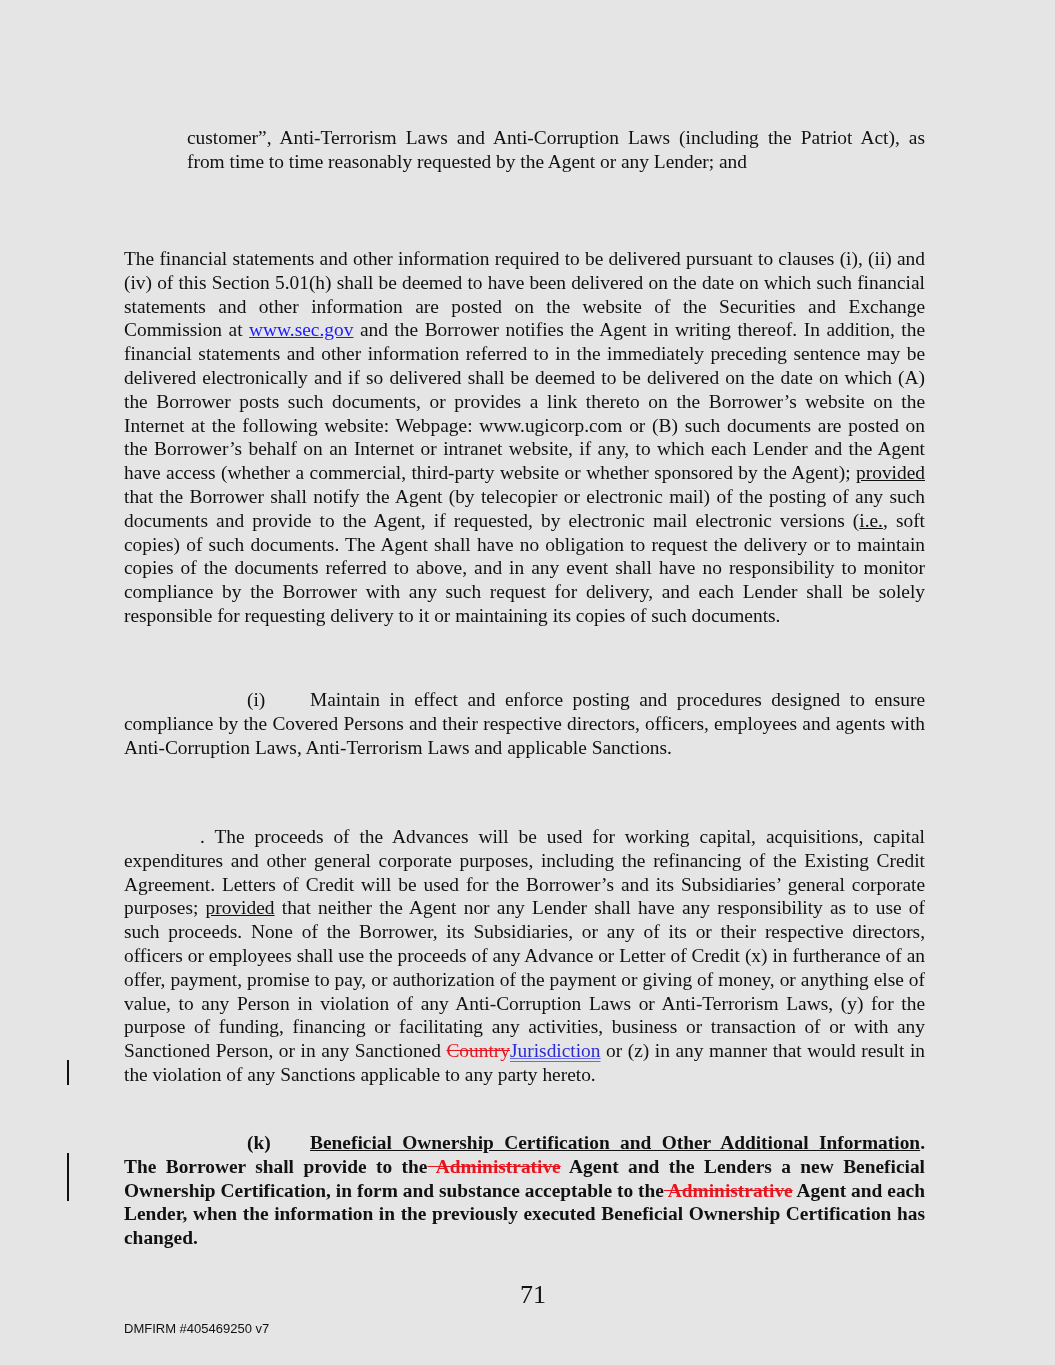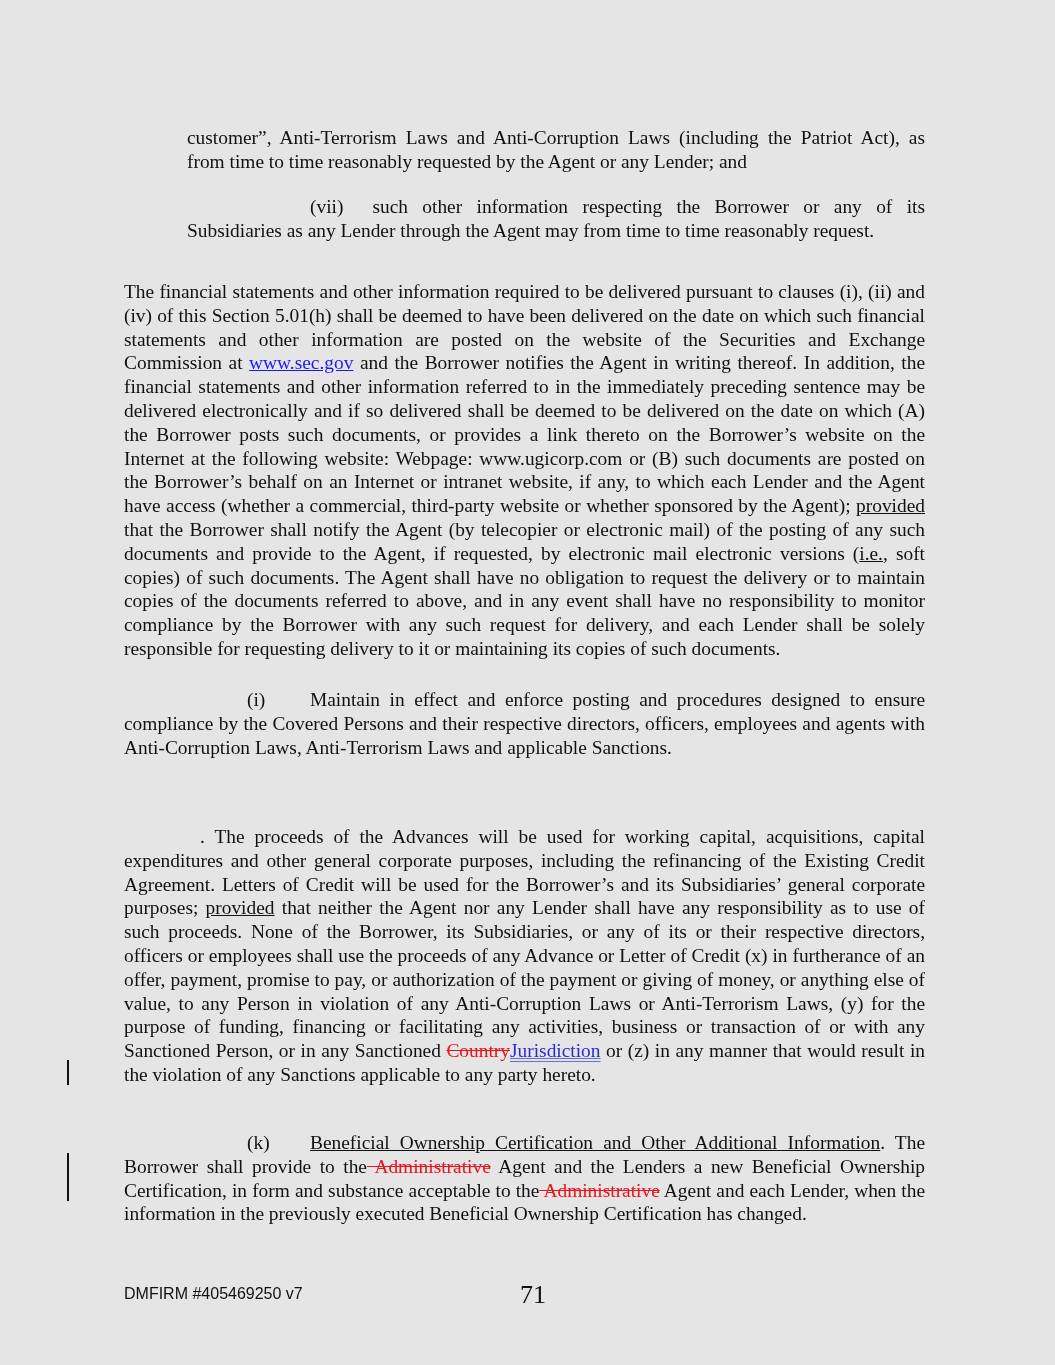--- a/index.html
+++ b/index.html
@@ -11,50 +11,47 @@
   .p-full { left: 124px; width: 801px; }
   .u { text-decoration: underline; }
   .link { color: #1a1aff; text-decoration: underline; }
   .del { color: #e8141e; text-decoration: line-through; }
   .ins { color: #2b2bd6; text-decoration: underline double; text-decoration-color: #6b6be0; }
   .tab-vii { display: inline-block; width: 123px; }
   .tab-gap { display: inline-block; width: 29px; }
   .tab-sub { display: inline-block; width: 123px; }
   .lbl { display: inline-block; }
   .change-bar { position: absolute; left: 67px; width: 2px; background: #111; }
-  .footer-id { position: absolute; left: 124px; top: 1285px; font-family: "Liberation Sans", sans-serif; font-size: 16px; color: #111; }
+  .footer-id { position: absolute; left: 124px; top: 1321px; font-family: "Liberation Sans", sans-serif; font-size: 13px; color: #111; }
   .page-num { position: absolute; left: 520px; top: 1280px; font-family: "Liberation Serif", serif; font-size: 26px; color: #111; }
 </style>
 </head>
 <body>
 
 <div class="page">
 
   <p class="para p-indented text" style="top:126px;">
     <span>customer”, Anti-Terrorism Laws and Anti-Corruption Laws (including the Patriot Act), as from time to time reasonably requested by the Agent or any Lender; and</span>
   </p>
 
-  <p class="para p-indented text" style="top:195px;">
-    <span class="tab-vii"></span><span class="lbl">(vii)</span><span class="tab-gap"></span><span>such other information respecting the Borrower or any of its Subsidiaries as any Lender through the Agent may from time to time reasonably request.</span>
-  </p>
 
-  <p class="para p-full text" style="top:280px;">
+  <p class="para p-full text" style="top:247px;">
     <span>The financial statements and other information required to be delivered pursuant to clauses (i), (ii) and (iv) of this Section 5.01(h) shall be deemed to have been delivered on the date on which such financial statements and other information are posted on the website of the Securities and Exchange Commission at </span><span class="link">www.sec.gov</span><span> and the Borrower notifies the Agent in writing thereof. In addition, the financial statements and other information referred to in the immediately preceding sentence may be delivered electronically and if so delivered shall be deemed to be delivered on the date on which (A) the Borrower posts such documents, or provides a link thereto on the Borrower’s website on the Internet at the following website: Webpage: www.ugicorp.com or (B) such documents are posted on the Borrower’s behalf on an Internet or intranet website, if any, to which each Lender and the Agent have access (whether a commercial, third-party website or whether sponsored by the Agent); </span><span class="u">provided</span><span> that the Borrower shall notify the Agent (by telecopier or electronic mail) of the posting of any such documents and provide to the Agent, if requested, by electronic mail electronic versions (</span><span class="u">i.e.</span><span>, soft copies) of such documents.  The Agent shall have no obligation to request the delivery or to maintain copies of the documents referred to above, and in any event shall have no responsibility to monitor compliance by the Borrower with any such request for delivery, and each Lender shall be solely responsible for requesting delivery to it or maintaining its copies of such documents.</span>
   </p>
 
   <p class="para p-full text" style="top:688px;">
     <span class="tab-sub"></span><span class="lbl" style="width:63px;">(i)</span><span>Maintain in effect and enforce posting and procedures designed to ensure compliance by the Covered Persons and their respective directors, officers, employees and agents with Anti-Corruption Laws, Anti-Terrorism Laws and applicable Sanctions.</span>
   </p>
 
 
   <p class="para p-full text" style="top:825px;">
     <span style="display:inline-block;width:76px;"></span><span>.  The proceeds of the Advances will be used for working capital, acquisitions, capital expenditures and other general corporate purposes, including the refinancing of the Existing Credit Agreement.  Letters of Credit will be used for the Borrower’s and its Subsidiaries’ general corporate purposes; </span><span class="u">provided</span><span> that neither the Agent nor any Lender shall have any responsibility as to use of such proceeds.  None of the Borrower, its Subsidiaries, or any of its or their respective directors, officers or employees shall use the proceeds of any Advance or Letter of Credit (x) in furtherance of an offer, payment, promise to pay, or authorization of the payment or giving of money, or anything else of value, to any Person in violation of any Anti-Corruption Laws or Anti-Terrorism Laws, (y) for the purpose of funding, financing or facilitating any activities, business or transaction of or with any Sanctioned Person, or in any Sanctioned </span><span class="del">Country</span><span class="ins">Jurisdiction</span><span> or (z) in any manner that would result in the violation of any Sanctions applicable to any party hereto.</span>
   </p>
 
-  <p class="para p-full text" style="top:1131px;">
+  <p class="para p-full text" style="top:1131px;font-weight:bold;">
     <span class="tab-sub"></span><span class="lbl" style="width:63px;">(k)</span><span class="u">Beneficial Ownership Certification and Other Additional Information</span><span>. The Borrower shall provide to the</span><span class="del"> Administrative</span><span> Agent and the Lenders a new Beneficial Ownership Certification, in form and substance acceptable to the</span><span class="del"> Administrative</span><span> Agent and each Lender, when the information in the previously executed Beneficial Ownership Certification has changed.</span>
   </p>
 
   <div class="change-bar" style="top:1060px;height:25px;"></div>
   <div class="change-bar" style="top:1153px;height:48px;"></div>
 
   <div class="footer-id">DMFIRM #405469250 v7</div>
   <div class="page-num">71</div>
 </div>
 

